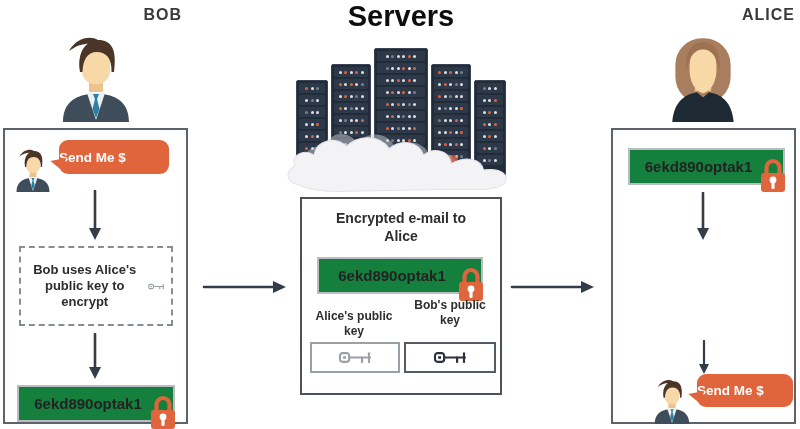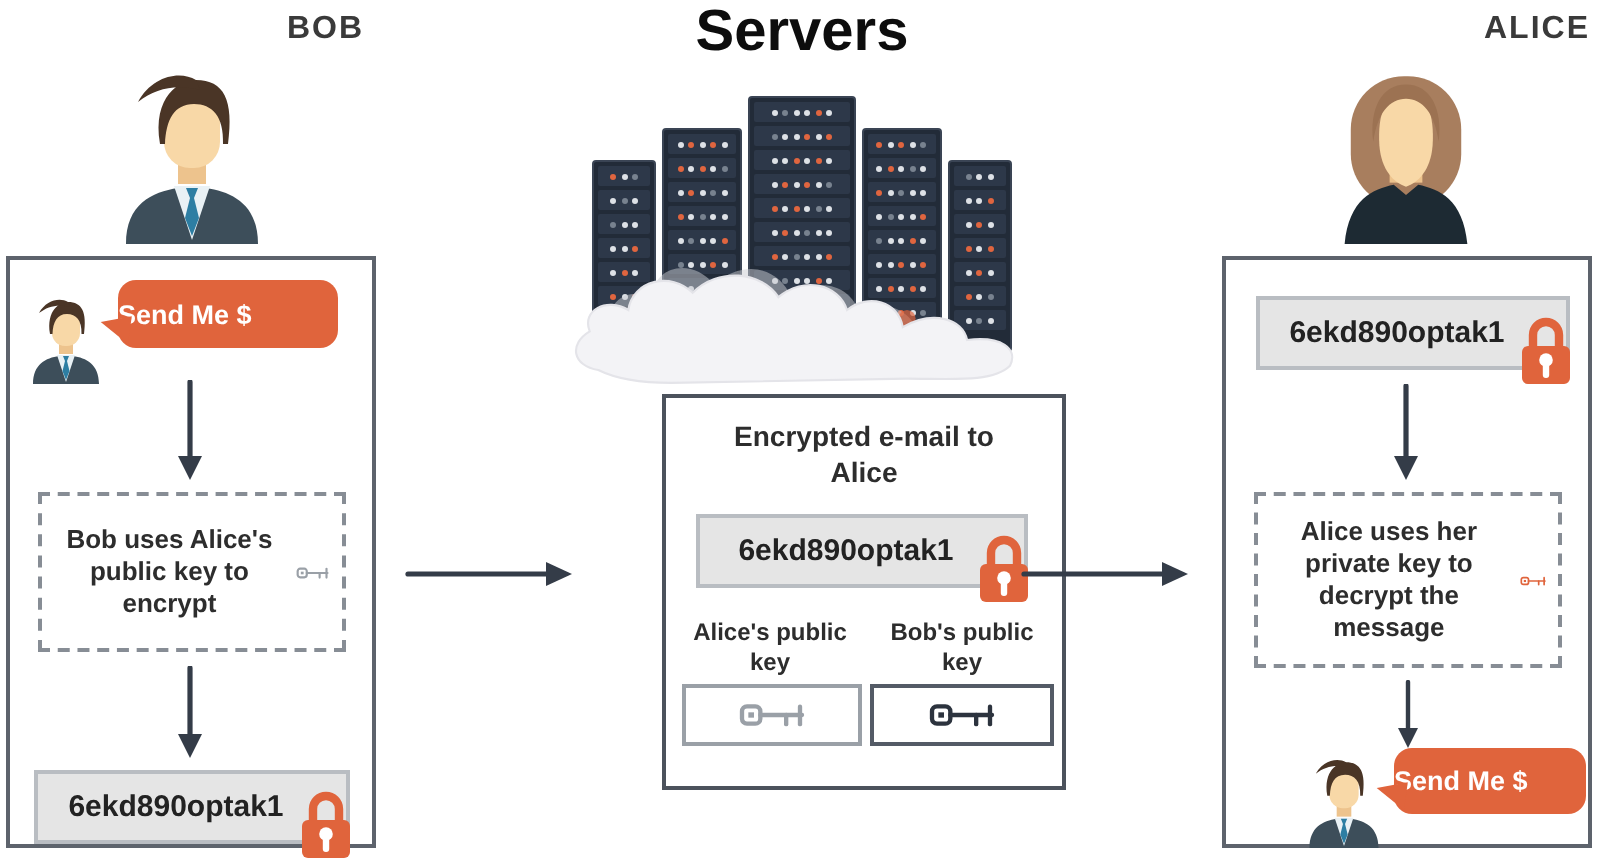--- a/index.html
+++ b/index.html
@@ -27,21 +27,21 @@
   .bubble .tail{position:absolute;left:-9px;bottom:3px;width:0;height:0;
           border-top:5px solid transparent;border-bottom:9px solid transparent;
           border-right:15px solid var(--accent);transform:rotate(8deg);}
 
   
   .dashed{position:absolute;border:2px dashed #878d95;display:flex;
           align-items:center;justify-content:center;gap:6px;text-align:center;
           font-weight:bold;font-size:13px;line-height:1.25;color:#2d2d2d;padding:4px 6px;}
 
   
-  .cipher{position:absolute;border:2px solid #b9bdc2;background:#e5e5e5;display:flex;align-items:center;
+  .cipher{position:absolute;border:2px solid #b9bdc2;background:#15803d;display:flex;align-items:center;
           justify-content:center;font-weight:bold;font-size:15px;color:#222;padding-right:16px;}
   .cipher .lock{position:absolute;right:-5px;top:5px;width:30px;height:38px;}
 
   
   .cp-title{position:absolute;width:100%;text-align:center;font-weight:bold;font-size:14px;
             line-height:1.3;color:#2d2d2d;padding:0 26px;}
   .key-label{position:absolute;text-align:center;font-weight:bold;font-size:12px;line-height:1.25;color:#2d2d2d;}
   .key-box{position:absolute;background:#fff;display:flex;align-items:center;justify-content:center;}
   .key-box.gray{border:2px solid var(--key-gray);color:var(--key-gray);}
   .key-box.dark{border:2px solid #545b66;color:var(--key-dark);}
@@ -445,33 +445,33 @@
           <use href="#ic-lock"></use>
         </svg>
     </div>
   </div>
 
   <svg class="abs" style="left:202px;top:279px;" width="84" height="16" viewBox="0 0 84 16">
     <line x1="2" y1="8" x2="71" y2="8" stroke="var(--ink)" stroke-width="2.6"></line>
     <polygon points="71,2 71,14 84,8" fill="var(--ink)"></polygon>
   </svg>
 
-  <div class="panel center" style="left:300px;top:197px;width:202px;height:198px;margin-left:31px;">
+  <div class="panel center" style="left:300px;top:197px;width:202px;height:198px;">
 
     <div class="cp-title" style="top:10px;">Encrypted e-mail to Alice</div>
 
     <div class="cipher" style="left:15px;top:58px;width:166px;height:37px;">
       <span>6ekd890optak1</span>
       <svg class="lock" viewBox="0 0 30 38">
           <use href="#ic-lock"></use>
         </svg>
     </div>
 
     <div class="key-label" style="left:8px;top:110px;width:88px;text-align:center;">Alice's public key</div>
-    <div class="key-label" style="left:102px;top:110px;width:92px;">Bob's public key</div>
+    <div class="key-label" style="left:102px;top:99px;width:92px;">Bob's public key</div>
 
     <div class="key-box gray" style="left:8px;top:143px;width:90px;height:31px;">
       <svg width="34" height="15" viewBox="0 0 40 18">
           <use href="#ic-key"></use>
         </svg>
     </div>
     <div class="key-box dark" style="left:102px;top:143px;width:92px;height:31px;">
       <svg width="34" height="15" viewBox="0 0 40 18">
           <use href="#ic-key"></use>
         </svg>
@@ -490,26 +490,20 @@
       <svg class="lock" viewBox="0 0 30 38">
           <use href="#ic-lock"></use>
         </svg>
     </div>
 
     <svg class="abs" style="left:82px;top:62px;" width="16" height="48" viewBox="0 0 16 48">
       <line x1="8" y1="1" x2="8" y2="37" stroke="var(--ink)" stroke-width="2.6"></line>
       <polygon points="2,36 14,36 8,48" fill="var(--ink)"></polygon>
     </svg>
 
-    <div class="dashed" style="left:14px;top:116px;width:154px;height:88px;">
-      <span>Alice uses her private key to decrypt the message</span>
-      <svg class="key-icon-orange" width="34" height="15" viewBox="0 0 40 18">
-          <use href="#ic-key"></use>
-        </svg>
-    </div>
 
     <svg class="abs" style="left:84px;top:210px;" width="14" height="34" viewBox="0 0 14 34">
       <line x1="7" y1="1" x2="7" y2="25" stroke="var(--ink)" stroke-width="2.2"></line>
       <polygon points="2,24 12,24 7,34" fill="var(--ink)"></polygon>
     </svg>
 
     <svg class="abs avatar" style="left:38px;top:248px;" width="42" height="46">
         <use href="#av-bob"></use>
       </svg>
 

